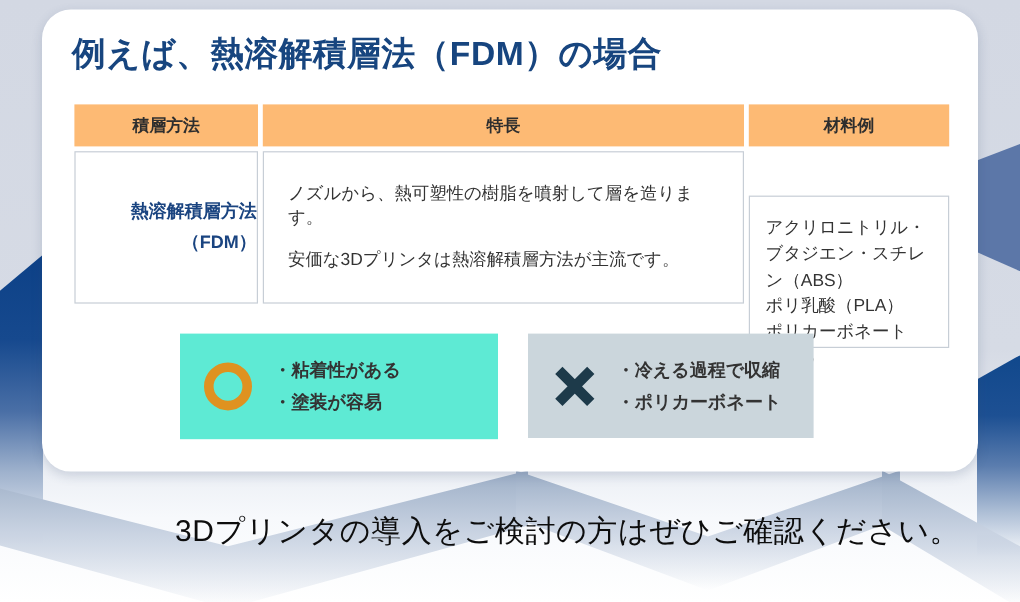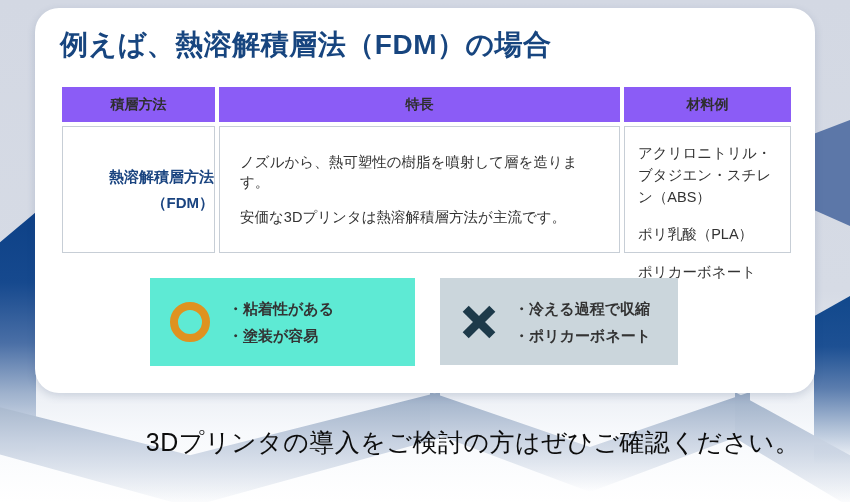--- a/index.html
+++ b/index.html
@@ -25,29 +25,29 @@
 
   
   .card{position:absolute;left:35px;top:8px;width:780px;height:385px;background:#FFFFFF;
     border-radius:24px;box-shadow:0 3px 9px rgba(50,70,110,0.18);}
   .title{position:absolute;left:25px;top:18px;margin:0;font-size:28px;font-weight:700;
     color:#17457F;letter-spacing:.5px;}
 
   
   .tbl{position:absolute;left:27px;top:79px;width:729px;display:grid;
     grid-template-columns:153px 1fr 167px;column-gap:4px;row-gap:4px;}
-  .th{background:#8b5cf6;color:#2E2E2E;font-weight:700;font-size:14px;height:35px;
+  .th{background:#fdba74;color:#2E2E2E;font-weight:700;font-size:14px;height:35px;
     line-height:35px;text-align:center;}
   .td{background:#FFFFFF;border:1px solid #C7CED6;height:127px;box-sizing:border-box;
     font-size:14.5px;color:#333333;}
   .td-method{display:flex;flex-direction:column;justify-content:center;align-items:flex-end;
     color:#1A4480;font-weight:700;font-size:15px;line-height:1.7;text-align:center;}
   .td-features{display:flex;flex-direction:column;justify-content:center;gap:15px;padding:16px 20px;}
   .td-features p{margin:0;line-height:1.4;}
-  .td-materials{display:flex;flex-direction:column;gap:16px;padding:16px 13px 16px 13px;}
+  .td-materials{display:flex;flex-direction:column;gap:0;padding:16px 13px 16px 13px;margin-top:37px;}
   .td-materials p{margin:0;line-height:1.5;}
 
   
   .pros{position:absolute;left:115px;top:270px;width:265px;height:88px;background:#5eead4;
     display:flex;align-items:center;padding:0 0 0 20px;box-sizing:border-box;gap:18px;}
   .ring{width:40px;height:40px;border:8px solid #DF9220;border-radius:50%;box-sizing:border-box;flex:none;}
   .cons{position:absolute;left:405px;top:270px;width:238px;height:87px;background:#CBD6DC;
     display:flex;align-items:center;padding:0 0 0 20px;box-sizing:border-box;gap:16px;}
   .cross{flex:none;display:block;}
   .callout-lines{font-size:15px;font-weight:700;color:#333333;line-height:1.8;}

